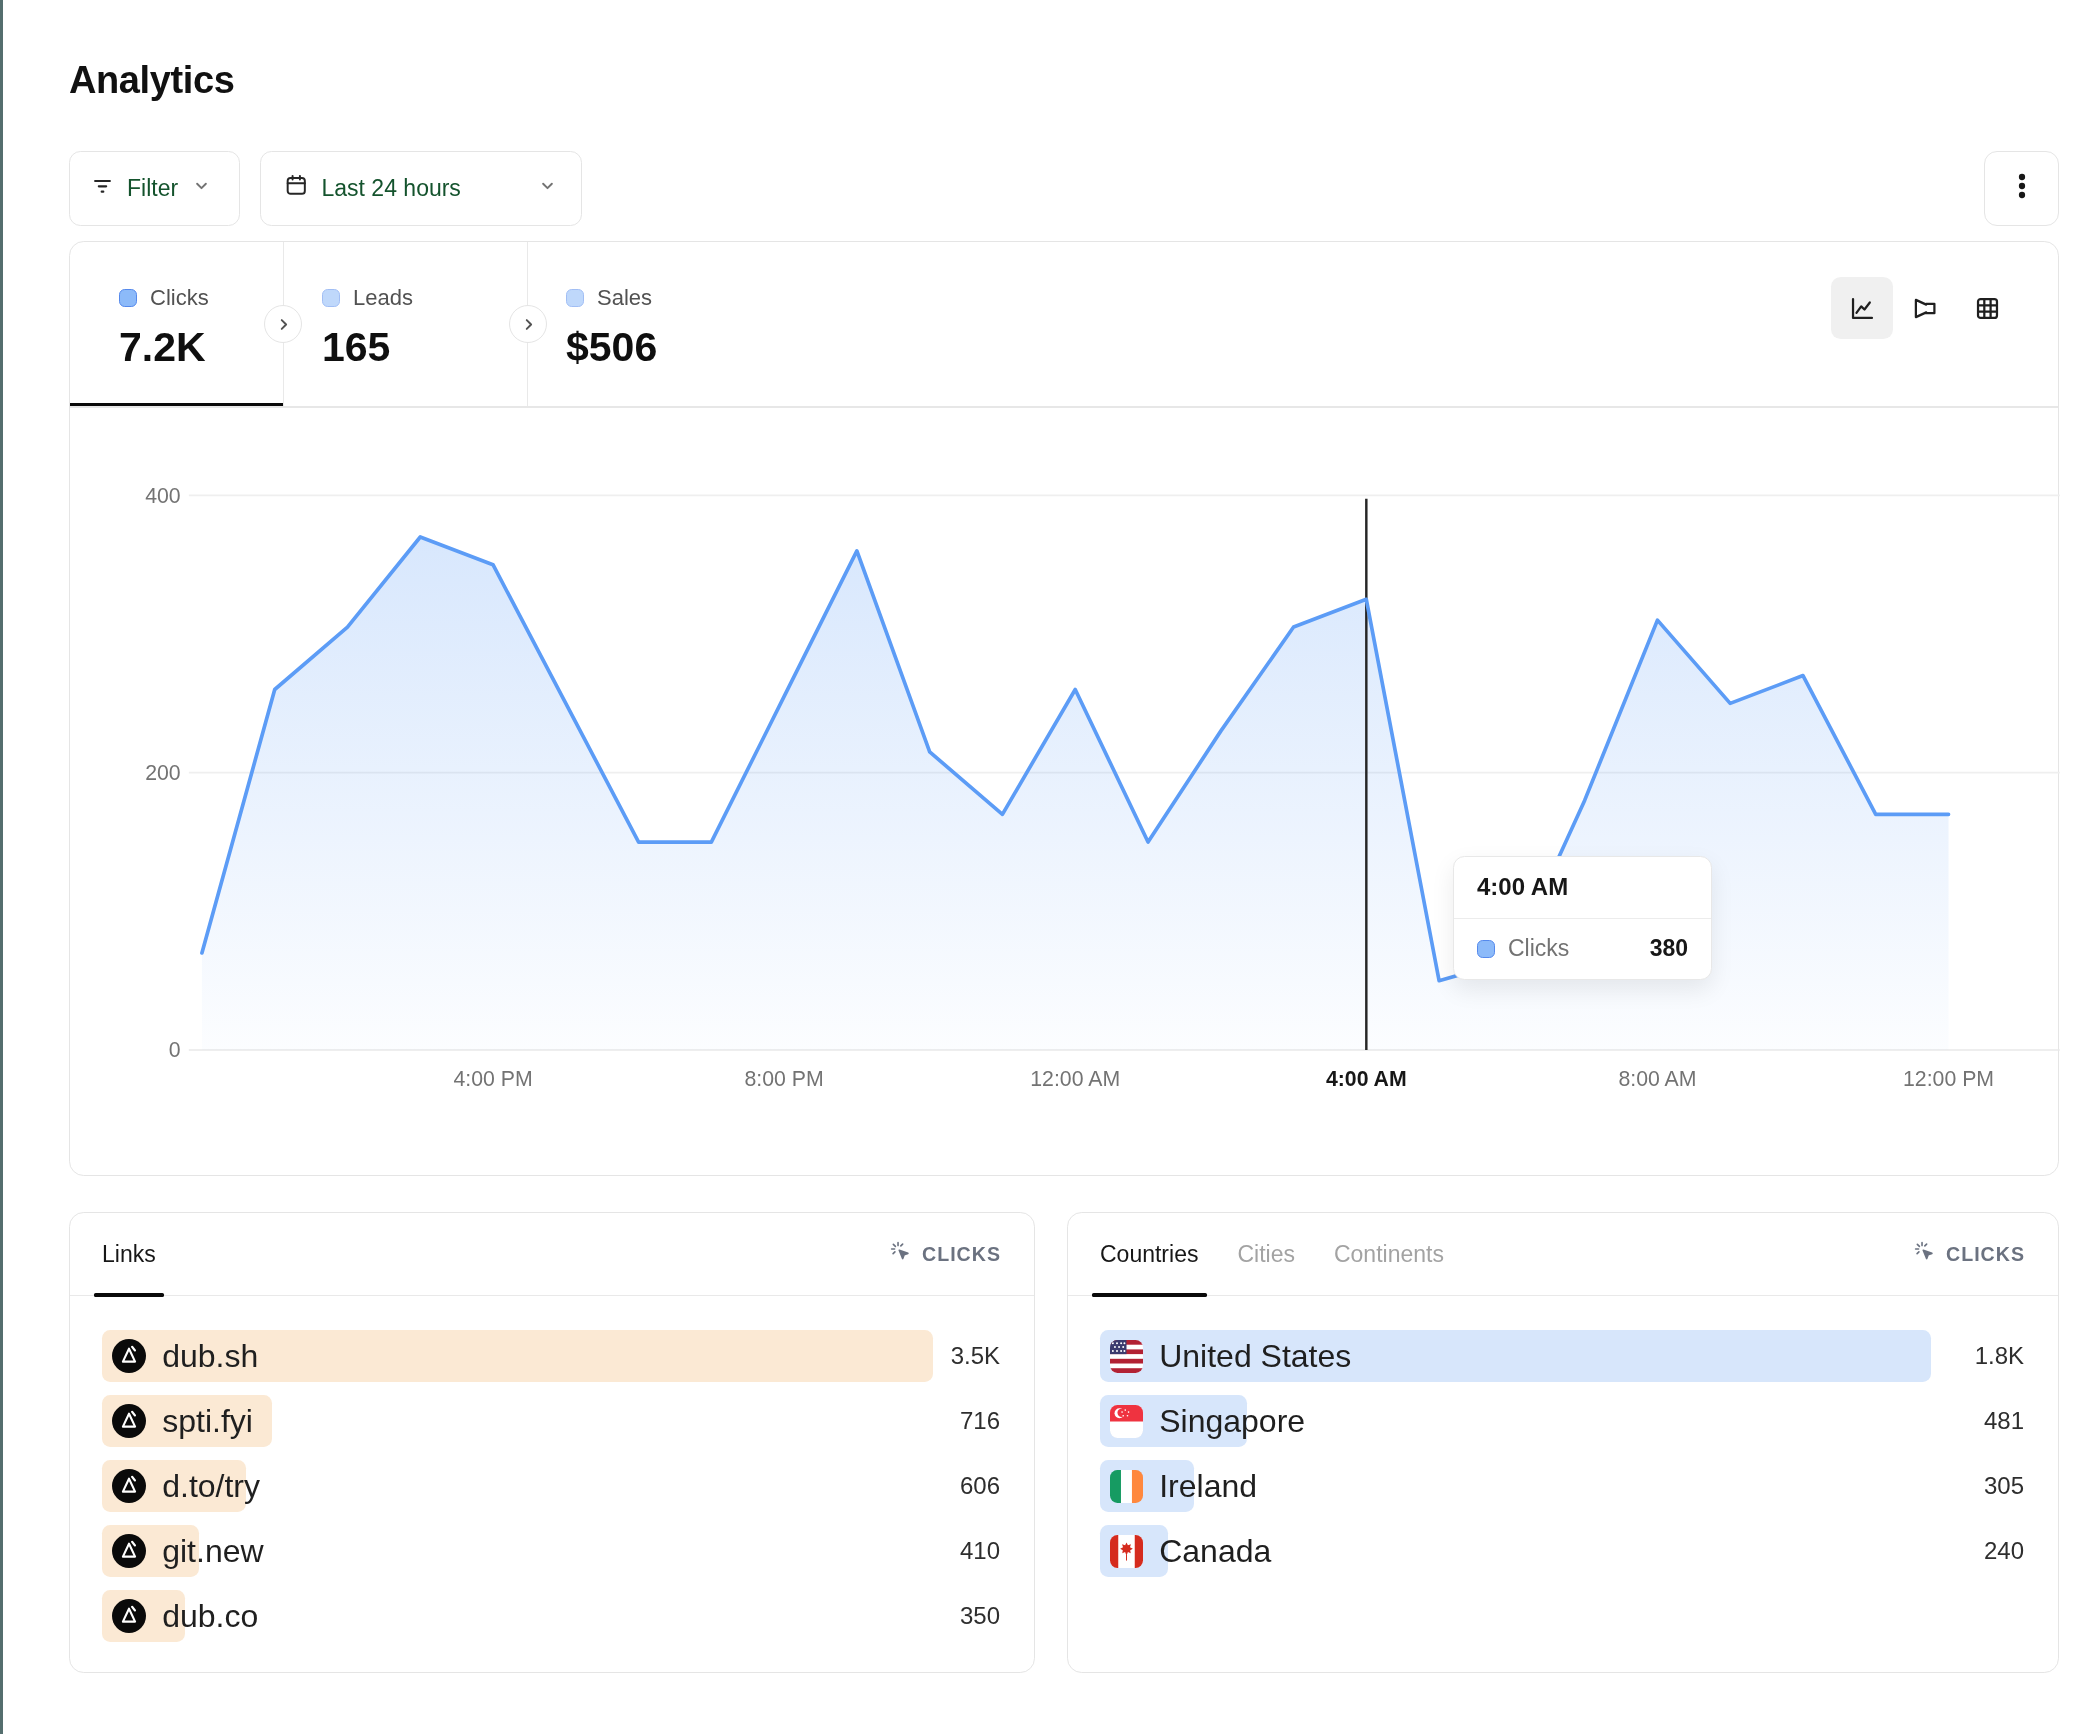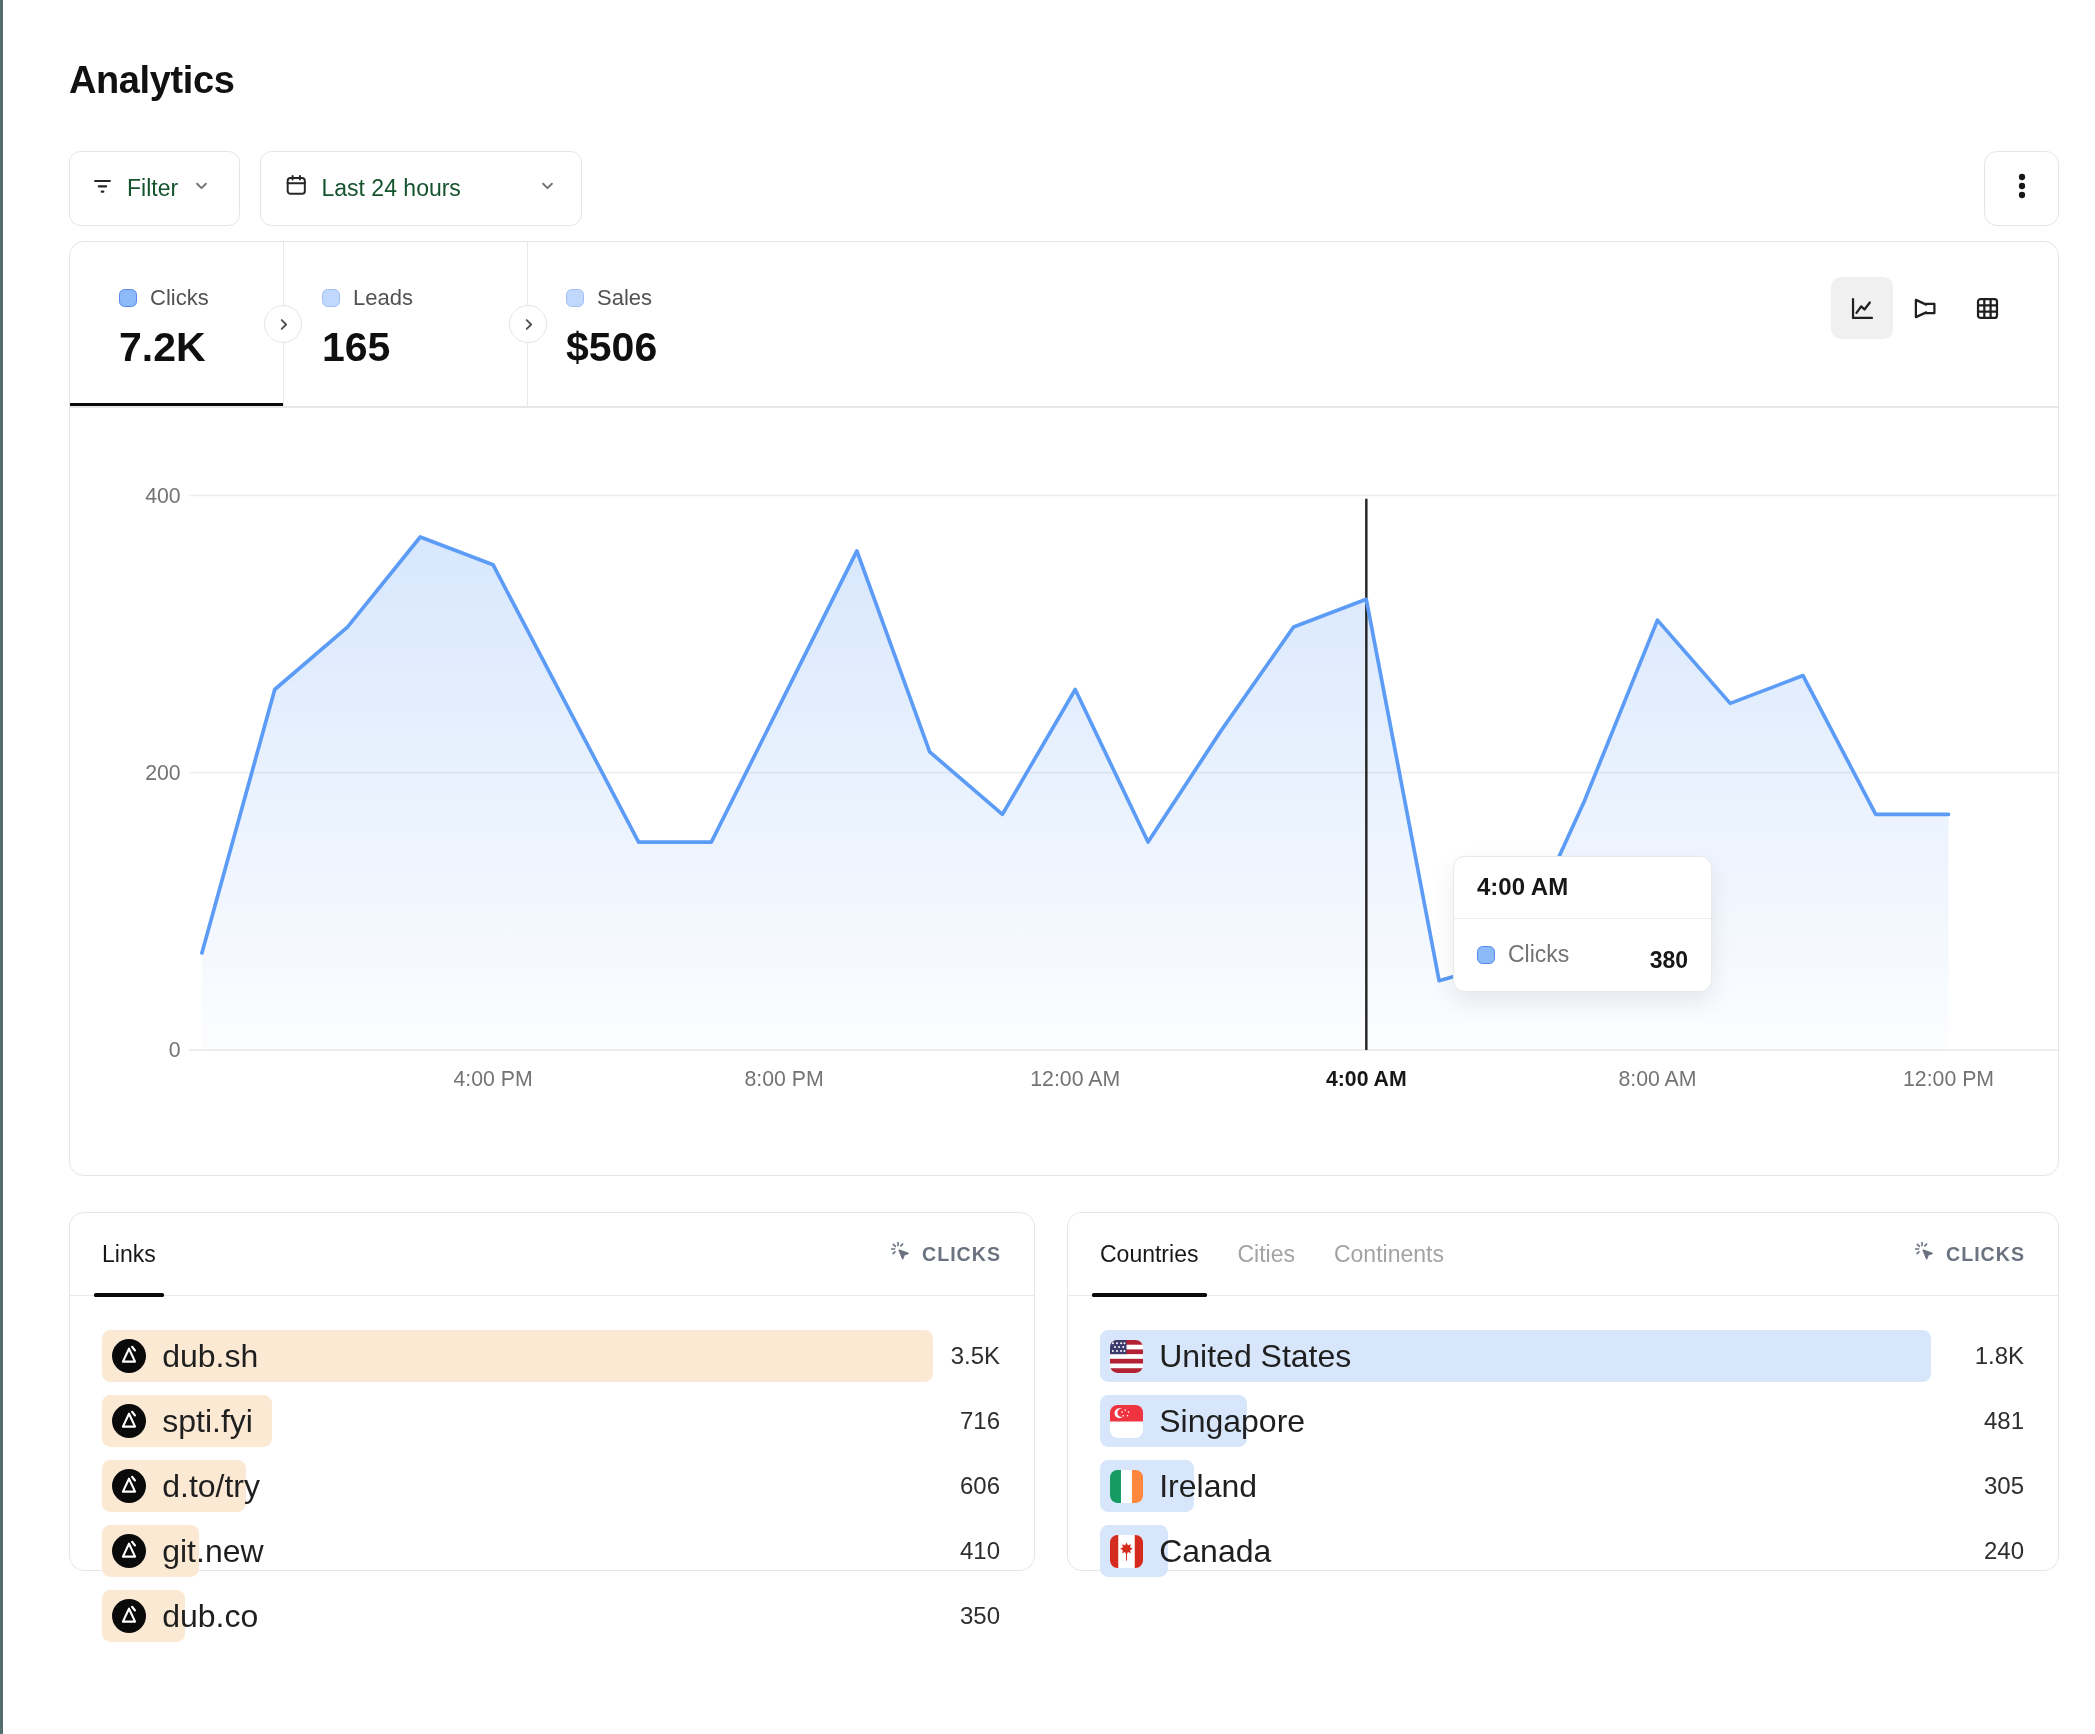--- a/index.html
+++ b/index.html
@@ -54,24 +54,24 @@
   .xtick { font-size:26px; fill:#737373; }
   .xtick.hl { fill:#171717; font-weight:600; }
   .crosshair { stroke:#262626; stroke-width:3; }
 
   .tooltip { position:absolute; width:259px; background:#fff; border:1.6px solid #e8e8e8;
              border-radius:11.5px; box-shadow:0 9.8px 23px rgba(0,0,0,.08); z-index:10; }
   .tooltip-head { padding:16.4px 23px; font-size:24px; font-weight:600; color:#171717;
                   border-bottom:1.6px solid #ececec; }
   .tooltip-row { display:flex; align-items:center; gap:13px; padding:16.4px 23px; }
   .tooltip-series { font-size:23px; color:#737373; flex:1; }
-  .tooltip-value { font-size:23px; font-weight:700; color:#171717;margin-top:12px; }
+  .tooltip-value { font-size:23px; font-weight:700; color:#171717; }
 
   
-  .list-card { position:absolute; top:1212px; height:359px; border:1.6px solid #e5e5e5;
+  .list-card { position:absolute; top:1212px; height:461px; border:1.6px solid #e5e5e5;
                border-radius:14.7px; background:#fff; }
   .links-card { left:69px; width:966px; }
   .countries-card { left:1067px; width:992px; }
   .card-header { position:relative; height:83px; border-bottom:1.6px solid #e9e9e9;
                  display:flex; align-items:stretch; gap:39px; padding-left:32px; }
   .card-tab { display:flex; align-items:center; font-size:23px; color:#a3a3a3;
               position:relative; cursor:pointer; }
   .card-tab.active { color:#171717; font-weight:500; }
   .card-tab.active::after { content:""; position:absolute; left:-8.2px; right:-8.2px;
               bottom:-1.6px; height:4.1px; background:#0a0a0a; border-radius:1.6px; }

